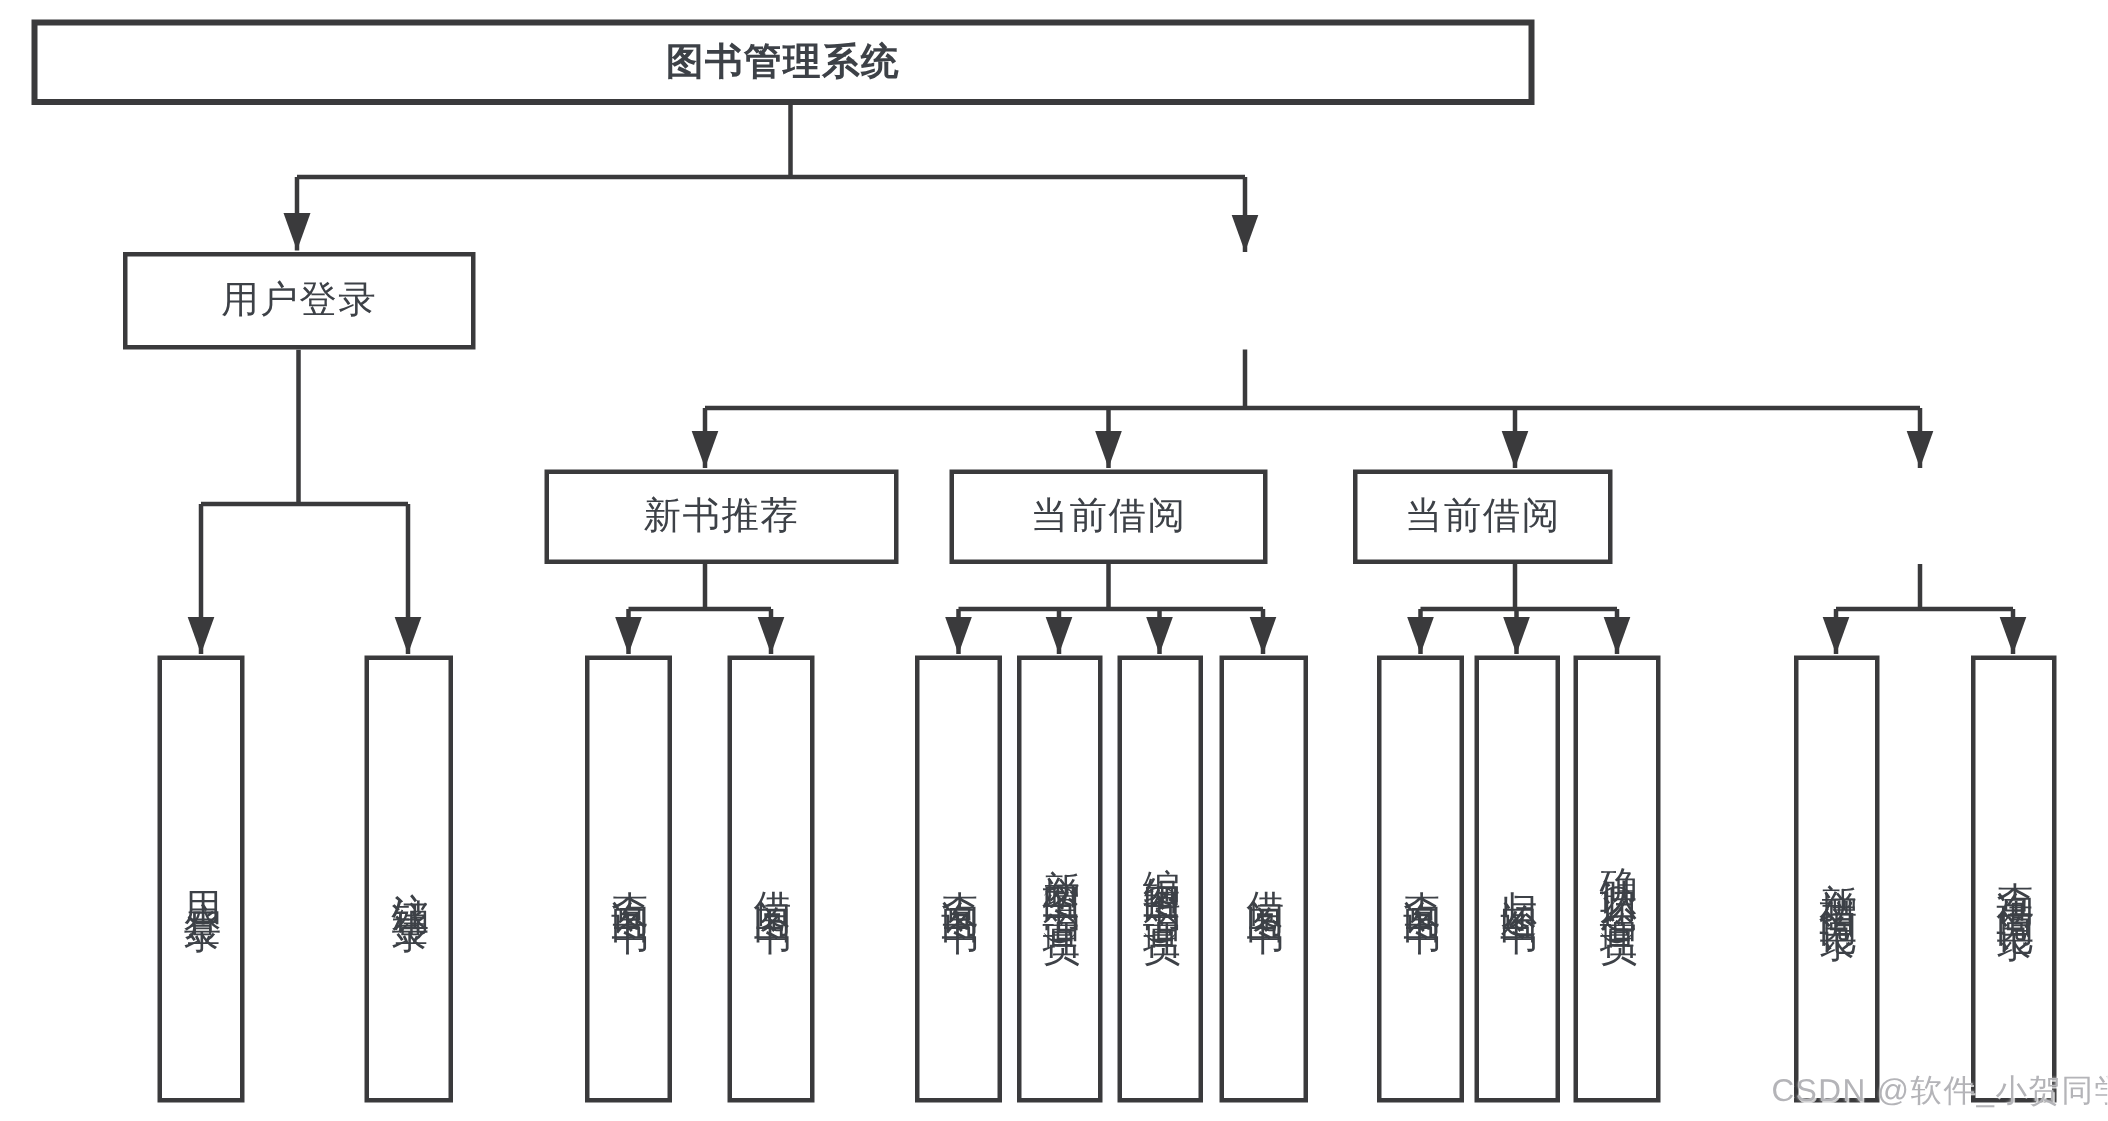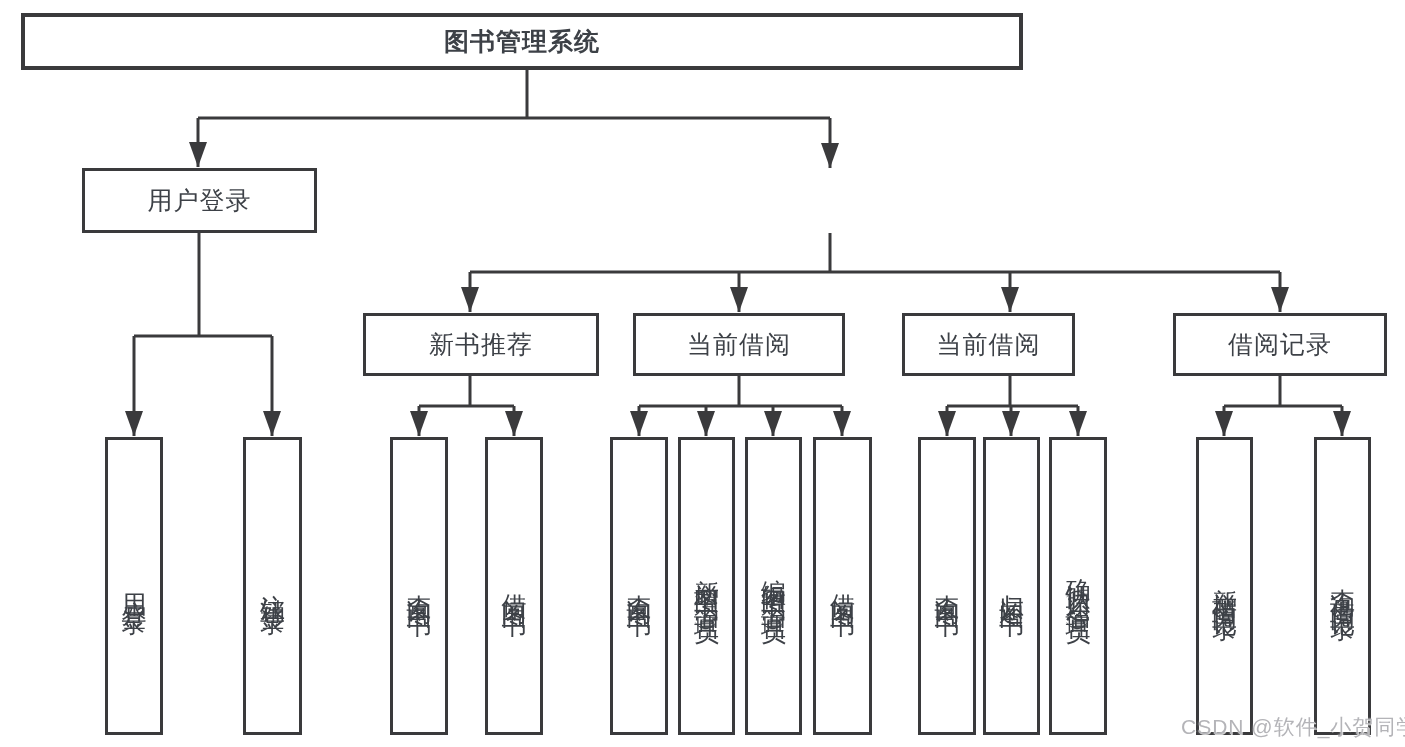--- a/index.html
+++ b/index.html
@@ -75,21 +75,20 @@
     </g>
   </svg>
 
   <div class="box root h" style="left:21px;top:13px;width:1002px;height:57px">图书管理系统</div>
 
   <div class="box h" style="left:82px;top:168px;width:235px;height:65px">用户登录</div>
 
   <div class="box h" style="left:363px;top:313px;width:236px;height:63px">新书推荐</div>
   <div class="box h" style="left:633px;top:313px;width:212px;height:63px">当前借阅</div>
   <div class="box h" style="left:902px;top:313px;width:173px;height:63px">当前借阅</div>
-  <div class="box h" style="left:1173px;top:313px;width:214px;height:63px">借阅记录</div>
 
   <div class="box v" style="left:105px;top:437px;width:58px;height:298px">用户登录</div>
   <div class="box v" style="left:243px;top:437px;width:59px;height:298px">注销登录</div>
 
   <div class="box v" style="left:390px;top:437px;width:58px;height:298px">查询图书</div>
   <div class="box v" style="left:485px;top:437px;width:58px;height:298px">借阅图书</div>
 
   <div class="box v" style="left:610px;top:437px;width:58px;height:298px">查询图书</div>
   <div class="box v" style="left:678px;top:437px;width:57px;height:298px">新增图书（管理员）</div>
   <div class="box v" style="left:745px;top:437px;width:57px;height:298px">编辑图书（管理员）</div>

